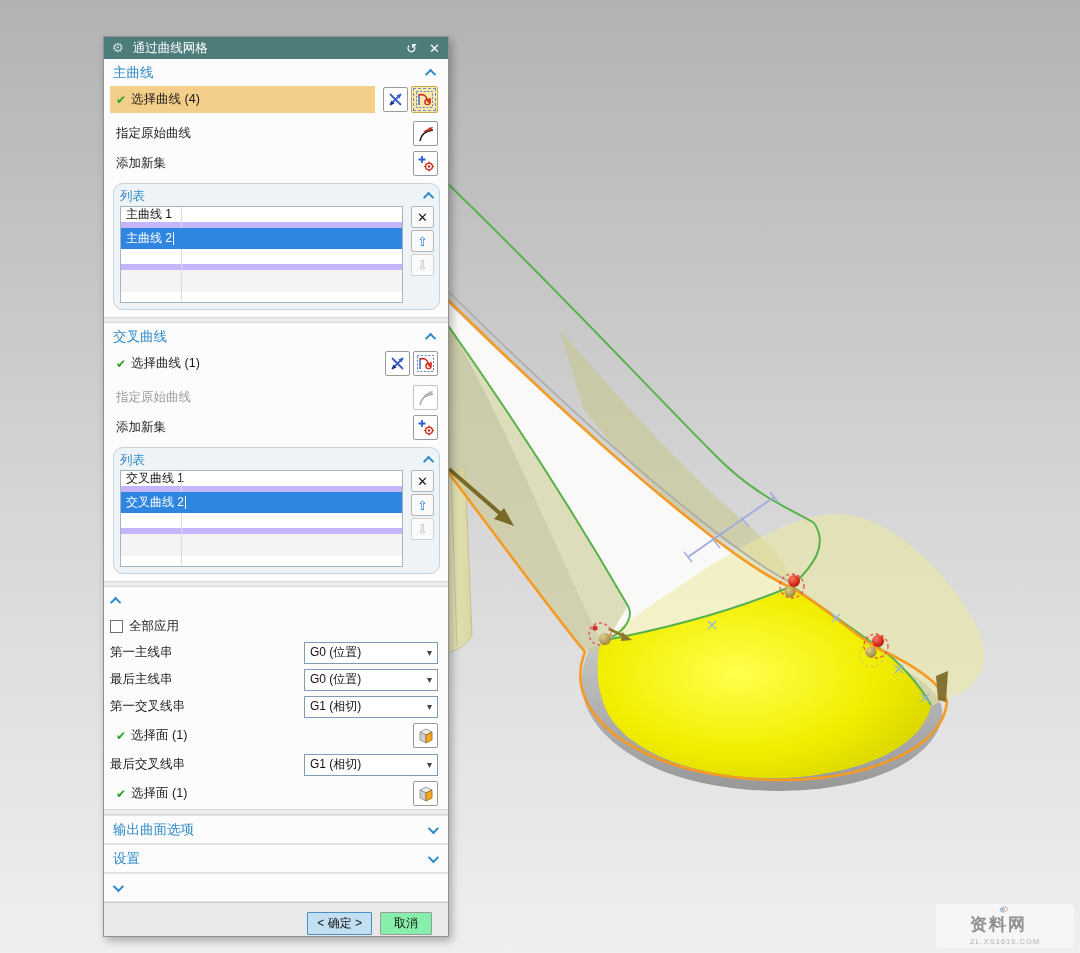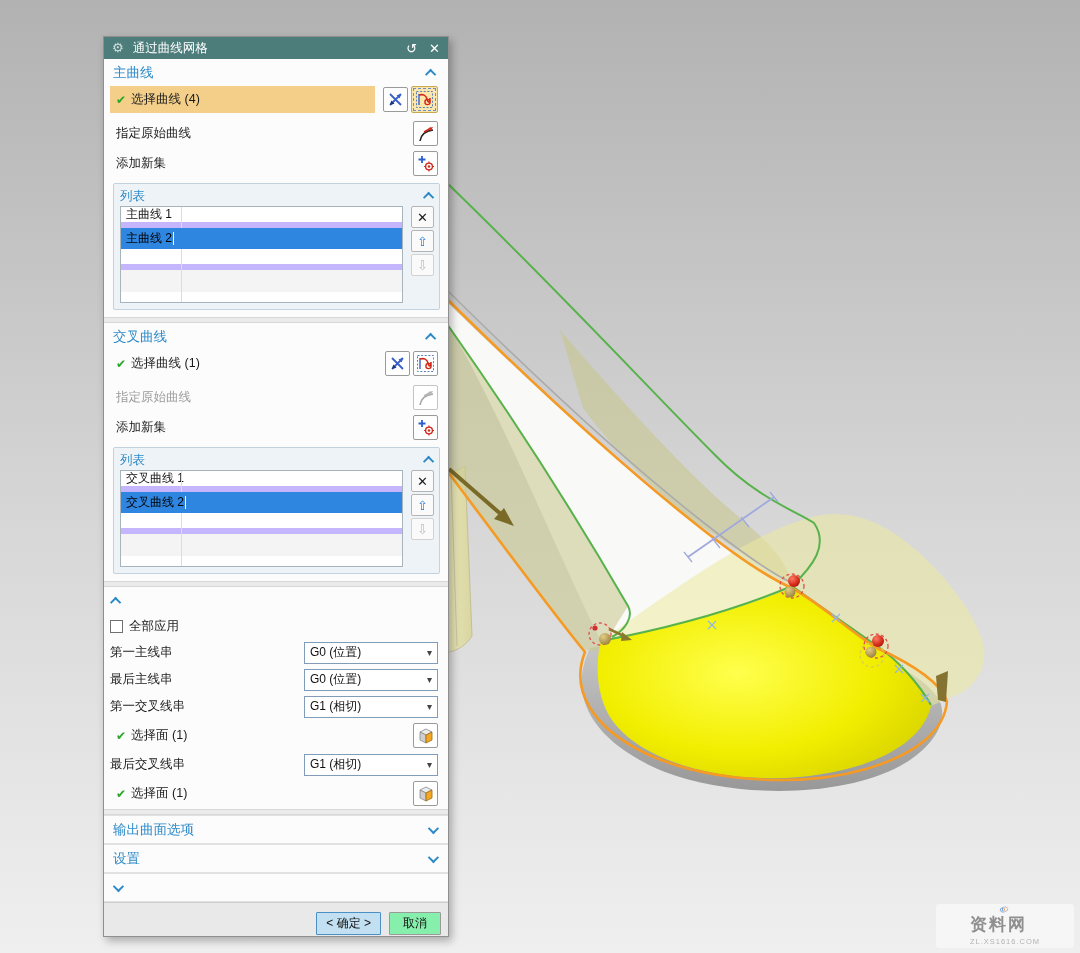--- a/index.html
+++ b/index.html
@@ -40,30 +40,30 @@
     flex:1; margin-right:5px; }
   .ibtn { width:25px; height:25px; border:1px solid #9a9a9a; background:#fff;
     display:flex; align-items:center; justify-content:center; border-radius:2px;
     flex:0 0 auto; margin-left:3px; }
   .ibtn.hl { background:#fbe7ad; border-color:#c9a94f; outline:1px dashed #6a8fc8;
     outline-offset:-3px; width:27px; height:27px; }
   .ibtn.dis { border-color:#c4c4c4; }
   .ibtn.dis svg { opacity:.4; filter:grayscale(1); }
 
   .groupbox { margin:3px 8px 7px 9px; border:1px solid #c3d2dc; background:#eef3f7;
-    border-radius:2px; padding:2px 5px 6px 6px; flex:0 0 auto; }
+    border-radius:10px; padding:2px 5px 6px 6px; flex:0 0 auto; }
   .gb-head { height:20px; display:flex; align-items:center; color:#2d8ac8; font-size:12.5px; }
   .gb-head .lbl { flex:1; }
   .gb-body { display:flex; }
   .list { position:relative; flex:1; background:#fff; border:1px solid #a8b4bc;
     height:97px; overflow:hidden; }
   .colline { position:absolute; left:60px; top:0; bottom:0; width:1px; background:#dcdcdc; }
   .lrow { height:21px; display:flex; align-items:center; padding-left:5px;
     font-size:12px; color:#111; border-bottom:6px solid #c4b5fd; }
-  .lrow.selected { background:#2f86e0; color:#000000; position:relative; z-index:1;
+  .lrow.selected { background:#2f86e0; color:#ffffff; position:relative; z-index:1;
     border-bottom:1px solid #2f86e0; }
   .caret-line { display:inline-block; width:1px; height:13px; background:#fff; margin-left:1px; }
   .lrow.ghost { background:#f4f4f4; border-bottom:none; height:22px; }
   .lbtns { width:27px; display:flex; flex-direction:column; align-items:flex-end;
     margin-left:4px; }
   .lbtn { width:23px; height:22px; border:1px solid #b5b5b5; background:#fafafa;
     display:flex; align-items:center; justify-content:center; margin-bottom:2px;
     font-size:13px; border-radius:2px; }
   .lbtn.del { color:#1a1a1a; font-weight:bold; }
   .lbtn.up { color:#2d7dd2; }
@@ -75,21 +75,21 @@
   .dd-row { height:27px; }
   .dd-row .lab { flex:1; font-size:12.5px; color:#1a1a1a; }
   .dd { width:134px; height:22px; border:1px solid #7f9db9; background:#fff;
     display:flex; align-items:center; padding:0 5px; font-size:12px; color:#111; }
   .dd .val { flex:1; }
   .dd .car { color:#444; font-size:10px; }
   .face-row { height:31px; }
 
   .footer { margin-top:auto; background:#e9e9e9; border-top:1px solid #cfcfcf;
     height:42px; display:flex; align-items:center; justify-content:flex-end;
-    padding-right:7px; flex:0 0 42px; }
+    padding-right:16px; flex:0 0 42px; }
   .btn { height:23px; font-size:12px; display:flex; align-items:center;
     justify-content:center; padding:0 9px; border-radius:1px; }
   .btn.ok { background:#c3e0f2; border:1px solid #4a90c4; color:#111; }
   .btn.cancel { background:#86efac; border:1px solid #9a9a9a; color:#111; margin-left:8px;
     padding:0 13px; }
 
   
   .wm { position:absolute; right:6px; bottom:5px; width:138px; height:44px;
     background:#f6f6f6; border-radius:3px; display:flex; align-items:center;
     padding:2px 6px 2px 4px;flex-direction:column; }

